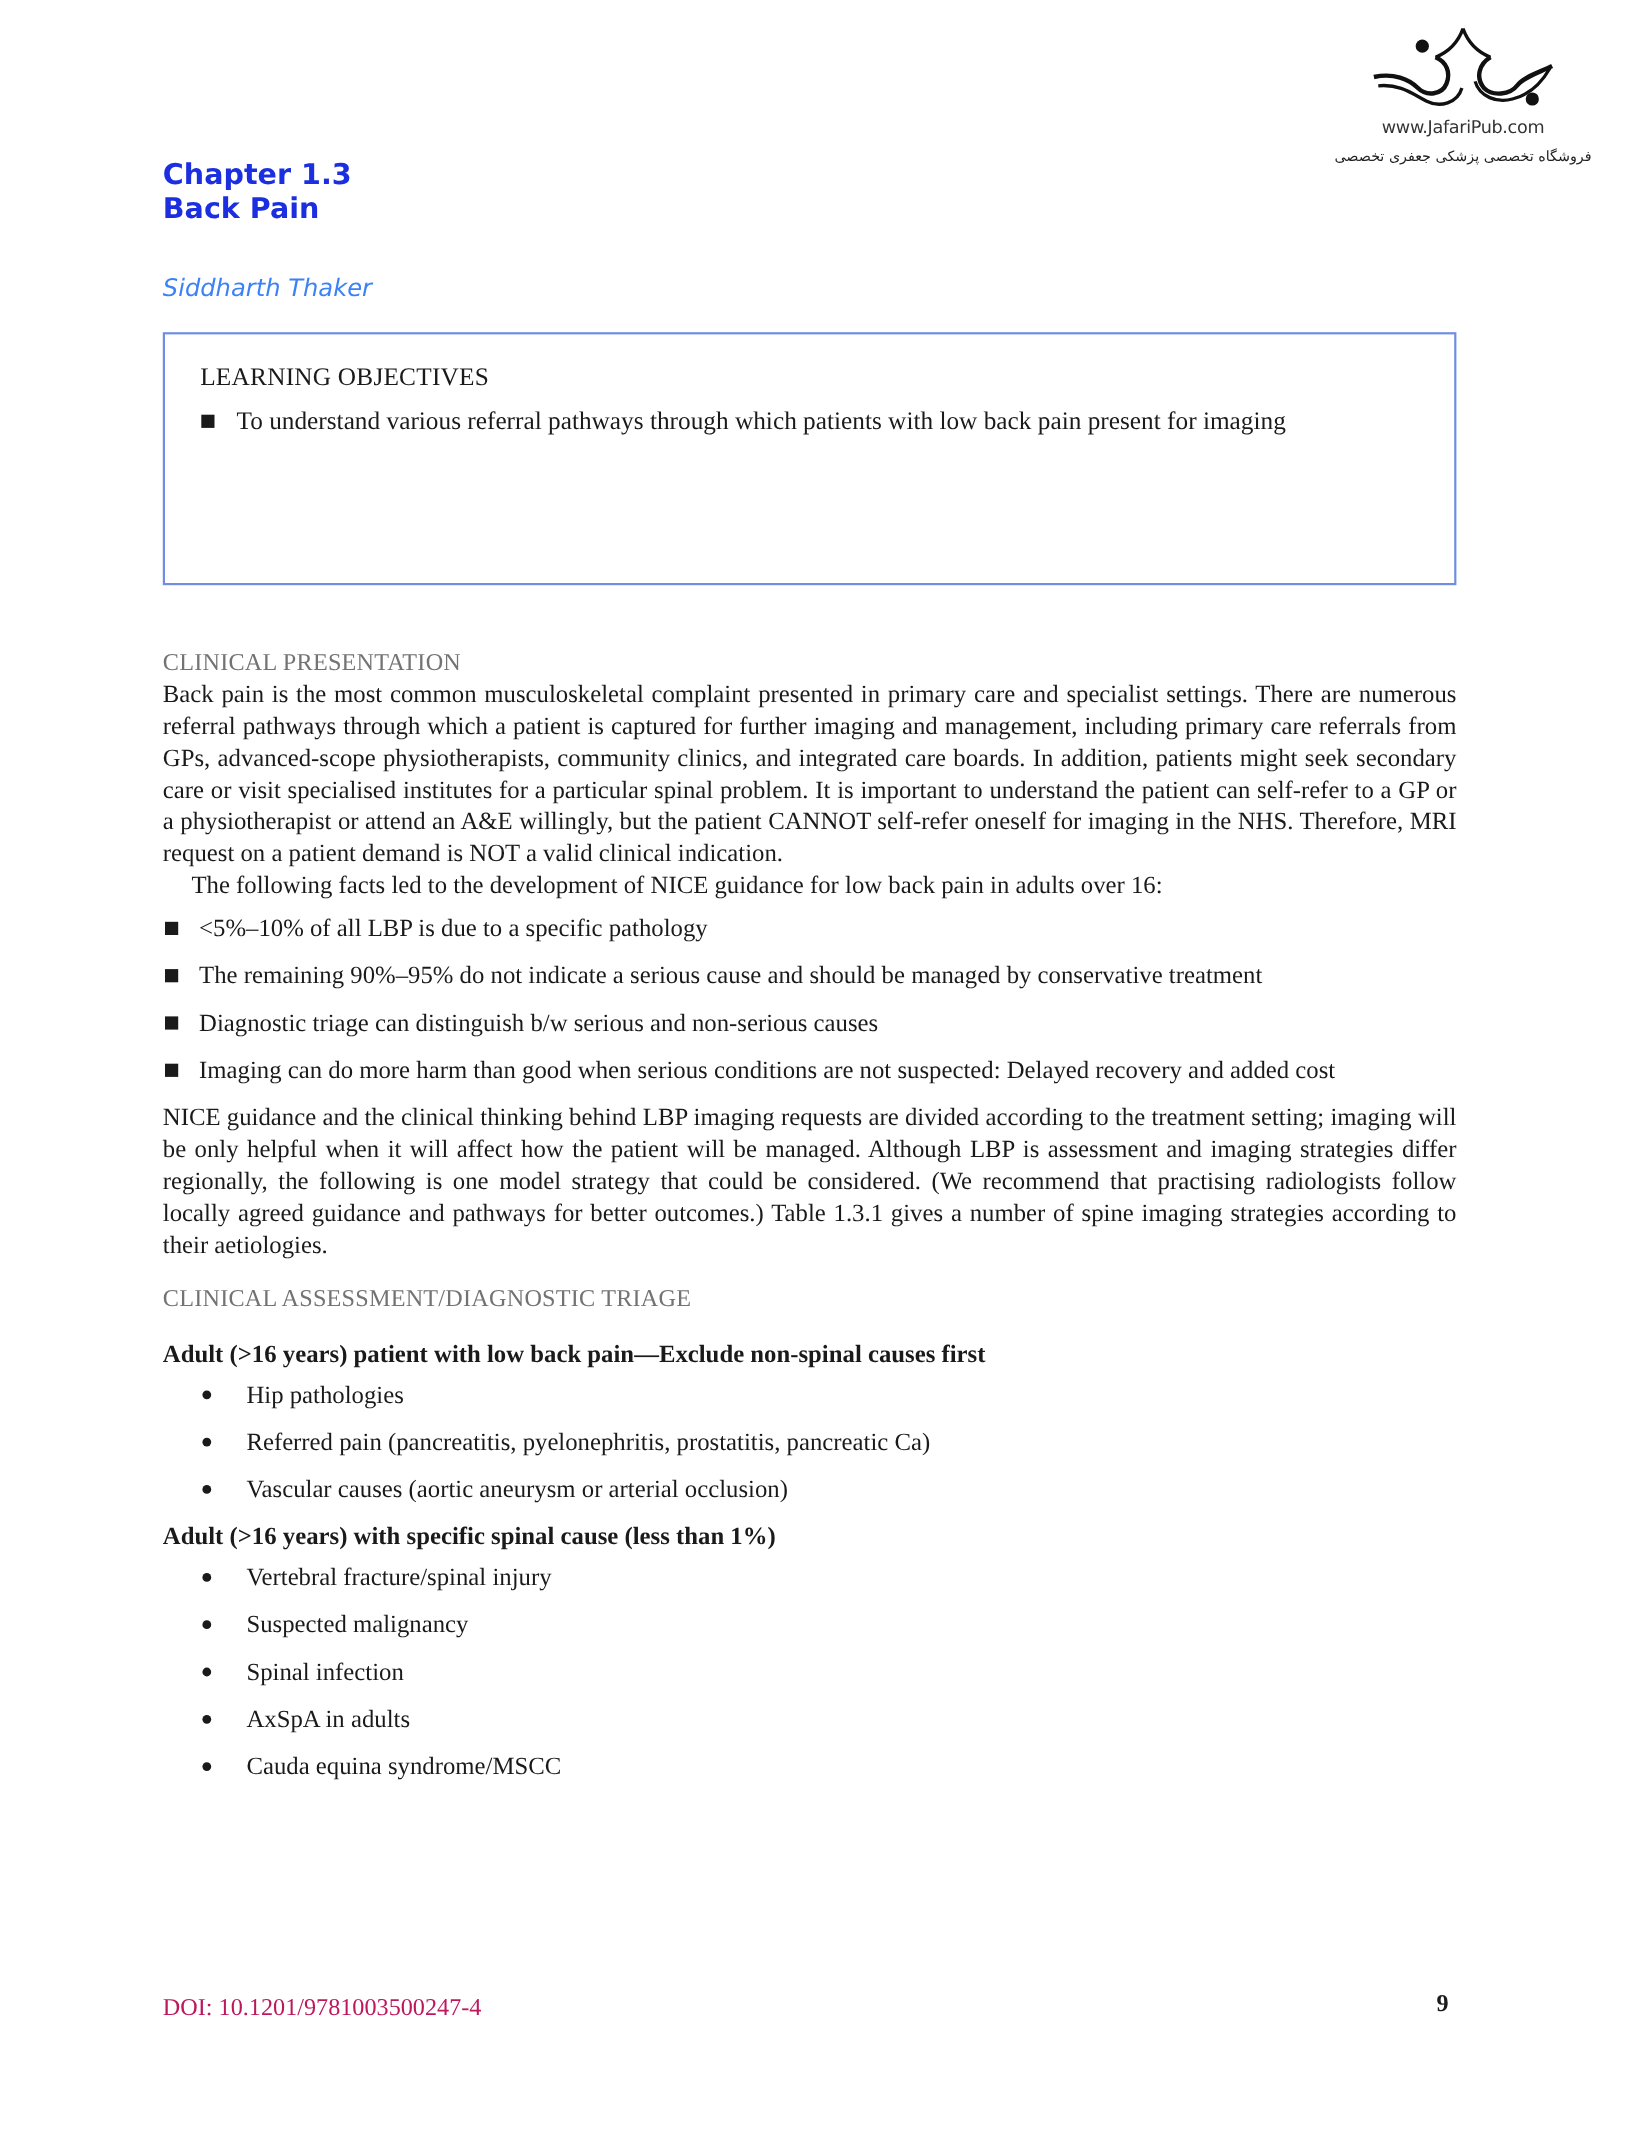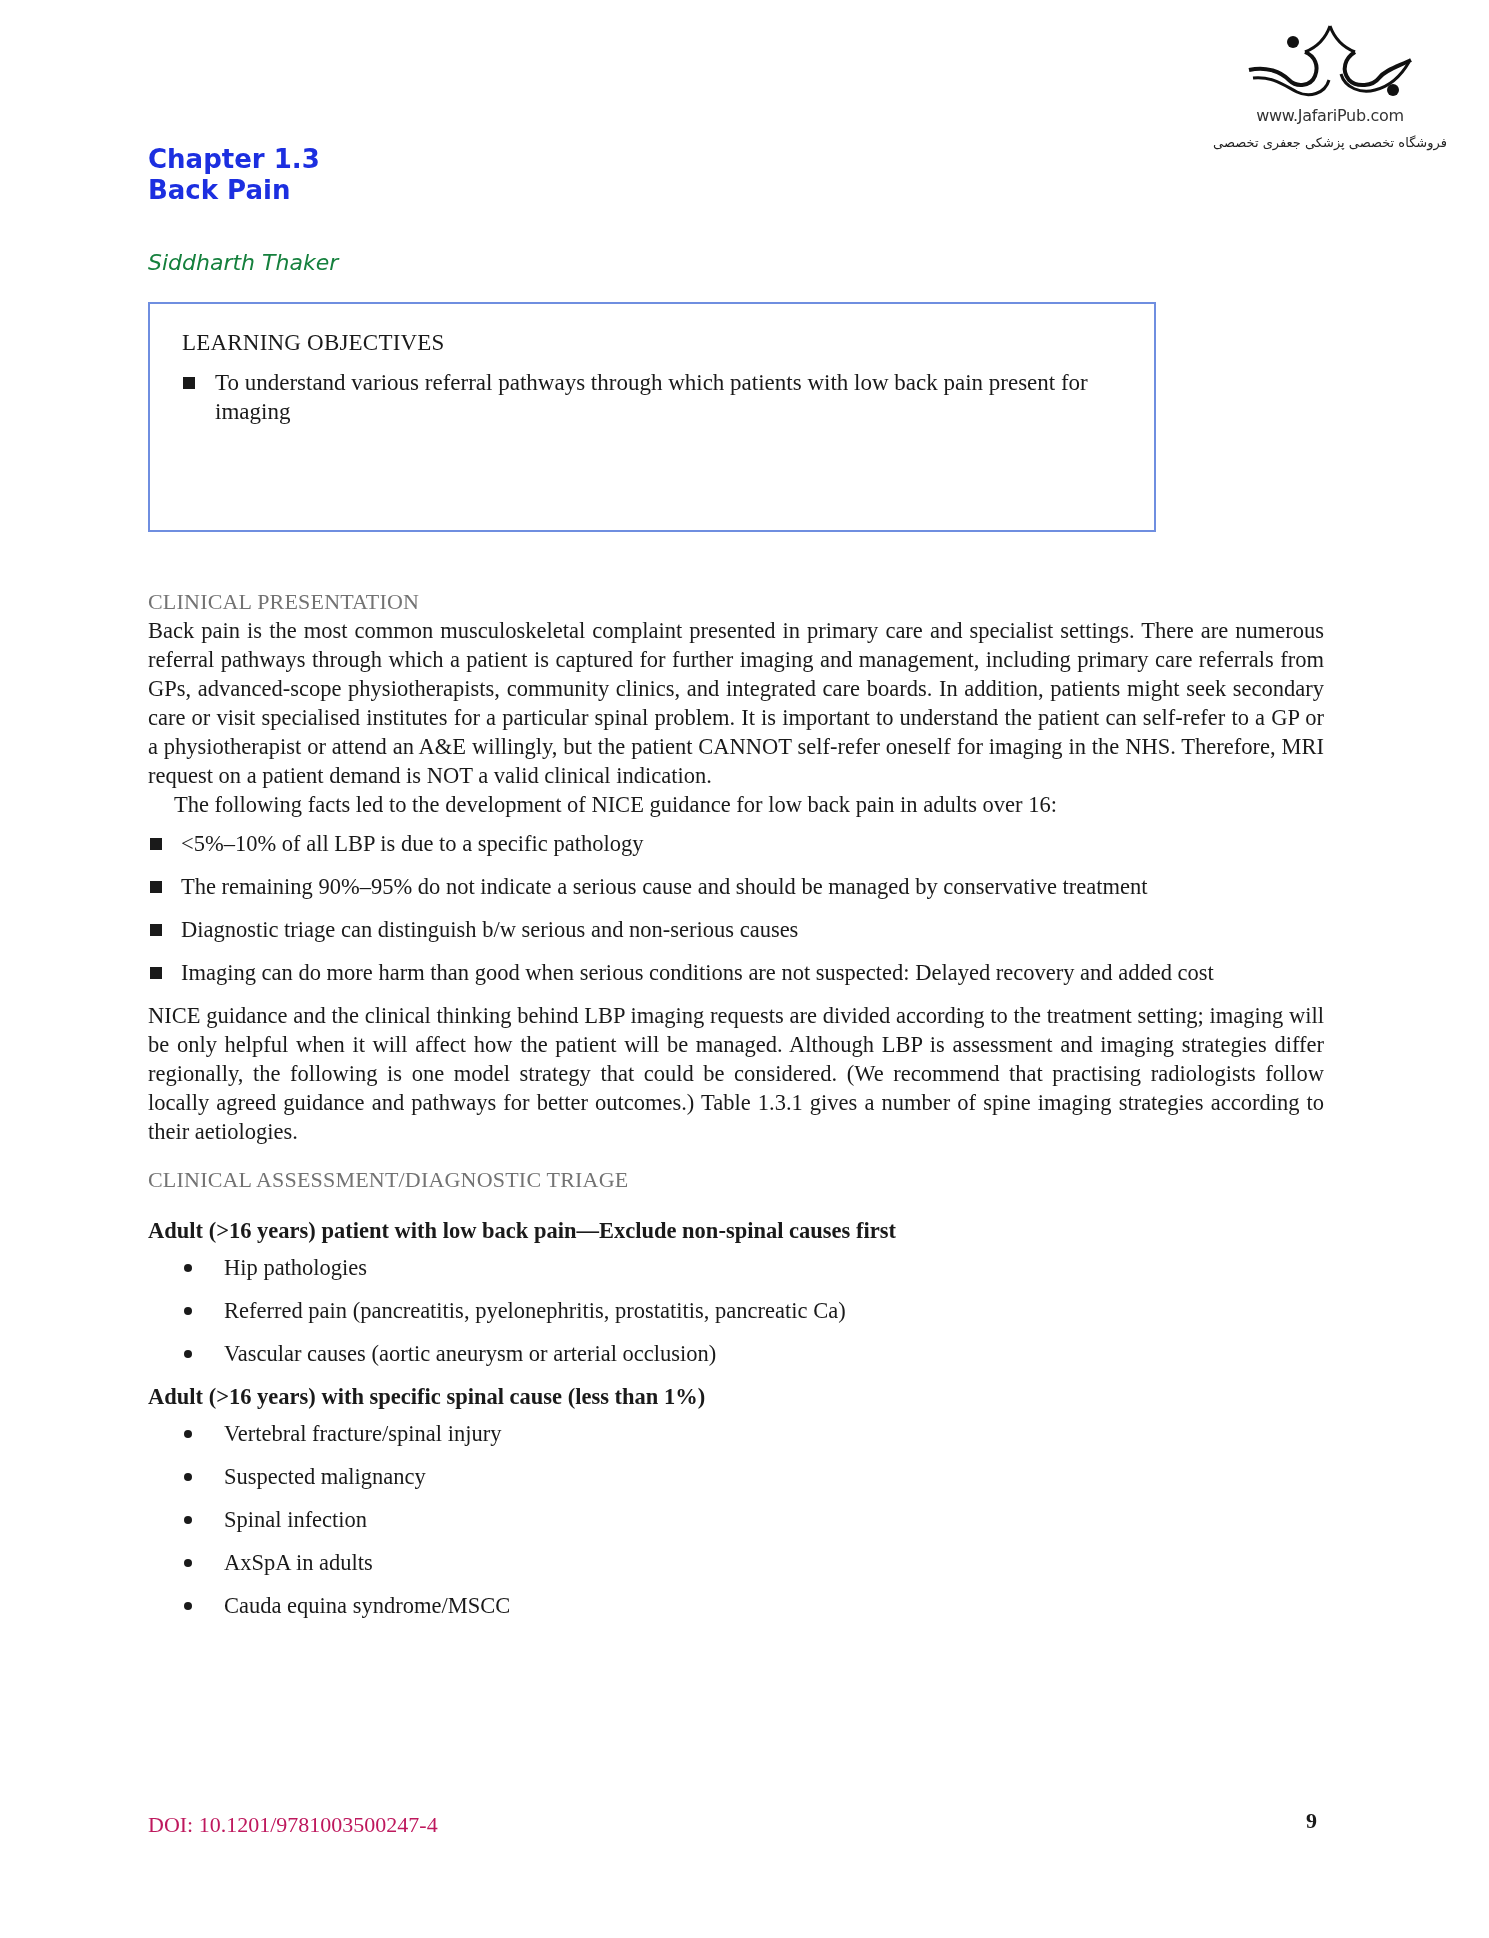--- a/index.html
+++ b/index.html
@@ -7,23 +7,23 @@
          font-family: "Liberation Serif", "DejaVu Serif", serif; color: #1a1a1a; }
 
   .logo { position: absolute; left: 1210px; top: 22px; width: 240px; height: 150px; text-align: center; }
   .logo svg { display: block; margin: 0 auto; }
   .logo-url { font-family: "DejaVu Sans", sans-serif; font-size: 16px; color: #333; letter-spacing: -0.3px; margin-top: 2px; }
   .logo-fa { font-family: "DejaVu Sans", sans-serif; font-size: 13px; color: #222; margin-top: 10px; direction: rtl; }
 
   .chapter { position: absolute; left: 148px; top: 144px; font-family: "DejaVu Sans", sans-serif;
              font-weight: bold; color: #1c2fe0; font-size: 26px; line-height: 31px; }
   .author { position: absolute; left: 148px; top: 250px; font-family: "DejaVu Sans", sans-serif;
-            font-style: italic; font-size: 22px; color: #15803d; }
+            font-style: italic; font-size: 22px; color: #3b82f6; }
 
-  .objectives { position: absolute; left: 148px; top: 302px; width: 1008px; height: 230px;
+  .objectives { position: absolute; left: 148px; top: 302px; width: 1176px; height: 230px;
                 border: 2px solid #6f8ee0; box-sizing: border-box; padding: 26px 32px 0 32px; }
   .obj-title { font-size: 23px; font-weight: normal; letter-spacing: 0.2px; margin-bottom: 12px; }
   .obj-item { position: relative; padding-left: 33px; font-size: 23px; line-height: 29px; margin-bottom: 14px; }
   .sq { position: absolute; left: 1px; top: 9px; width: 12px; height: 12px; background: #1a1a1a; }
 
   .content { position: absolute; left: 148px; top: 588px; width: 1176px; }
   .sec-head { color: #737373; font-size: 22px; letter-spacing: 0.2px; line-height: 28px; }
   .para { font-size: 22.5px; line-height: 29px; text-align: justify; margin: 0; }
   .para.indent { text-indent: 26px; }
   .sq-list { margin: 10px 0 0 0; padding: 0; list-style: none; }

